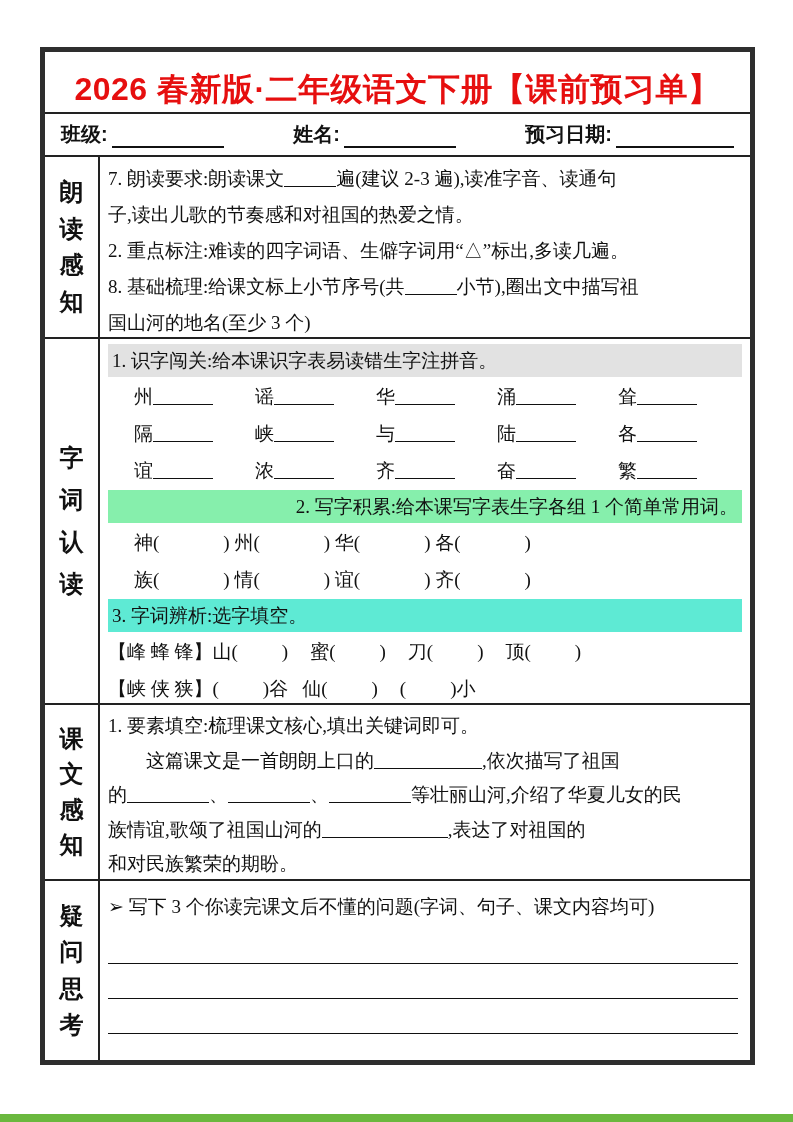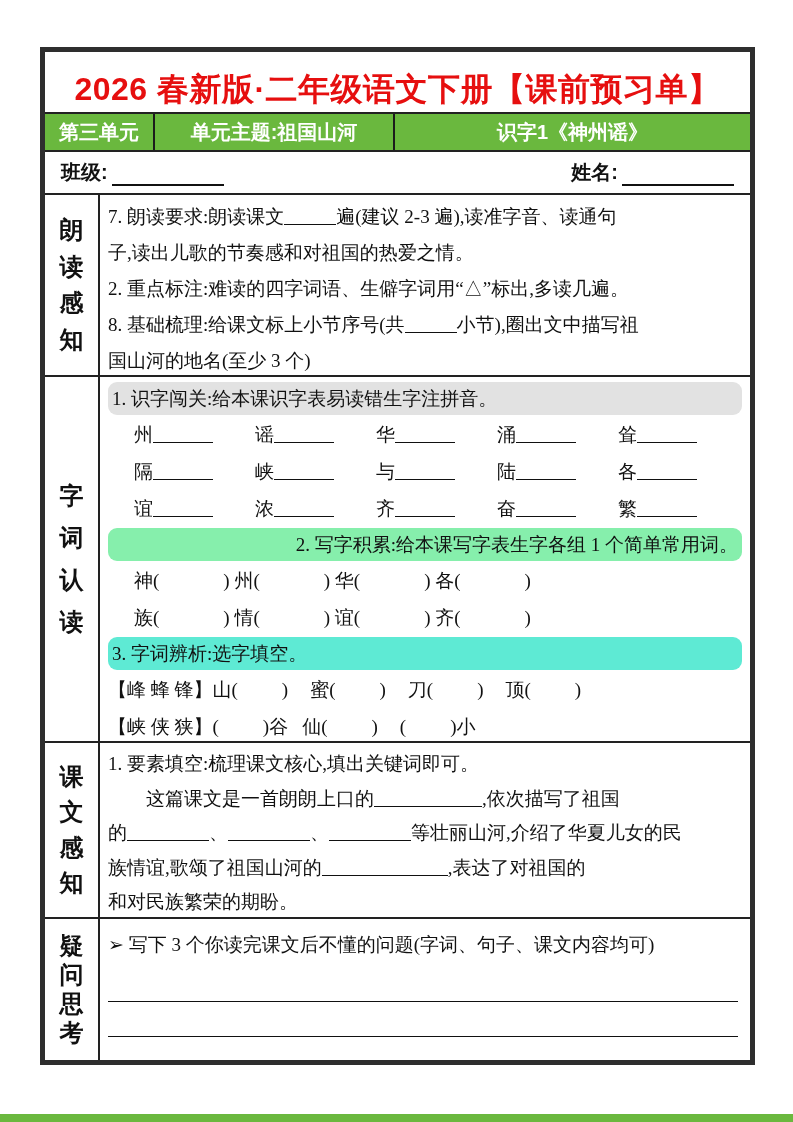--- a/index.html
+++ b/index.html
@@ -35,52 +35,51 @@
   .v-label{width:55px;flex:0 0 55px;border-right:2px solid #222;display:flex;flex-direction:column;
            align-items:center;font-family:"Liberation Sans",sans-serif;font-weight:bold;font-size:24px;
            line-height:1;box-sizing:border-box;}
   .sec-0 .v-label,.sec-2 .v-label,.sec-3 .v-label{justify-content:space-evenly;padding:10px 0;}
   .sec-1 .v-label{justify-content:center;gap:18px;}
   .sec-content{flex:1;padding:4px 8px 0 8px;font-size:19px;overflow:hidden;}
   .line{white-space:nowrap;line-height:37px;}
   .sec-0 .line{line-height:36px;}
   .sec-2 .line{line-height:34.5px;}
   .sec-3 .line{line-height:44px;}
-  .line.hl{background:#e2e2e2;line-height:27px;padding:3px 4px;margin:1px 0;border-radius:9px;}
+  .line.hl{background:#e2e2e2;line-height:27px;padding:3px 4px;margin:1px 0;}
   .line.indent{text-indent:0;padding-left:38px;}
   .blank{display:inline-block;height:2px;border-bottom:1.6px solid #111;vertical-align:-2px;}
   .gapx{display:inline-block;height:1px;}
   .rule-line{height:34px;border-bottom:1.6px solid #111;margin-right:4px;}
   
   #bottom-strip{position:absolute;left:0;top:1114px;width:793px;height:8px;}
 </style>
 </head>
 <body>
 
 <div id="page">
   <div id="sheet">
 
     <div class="title-row">
       <h1 style="color: rgb(230, 15, 15);">2026 春新版·二年级语文下册【课前预习单】</h1>
     </div>
 
-    <div class="unit-bar" style="background: rgb(106, 184, 62);">
-      <div class="unit-cell c1">第三单元</div>
-      <div class="unit-cell c2">单元主题:祖国山河</div>
-      <div class="unit-cell c3">识字1《神州谣》</div>
-    </div>
 
     <div class="info-row">
       <span class="info-group">
         <span>班级:</span>
         <span class="info-blank" style="width:112px"></span>
       </span>
       <span class="info-group">
         <span>姓名:</span>
         <span class="info-blank" style="width:112px"></span>
+      </span>
+      <span class="info-group">
+        <span>预习日期:</span>
+        <span class="info-blank" style="width:118px"></span>
       </span>
     </div>
 
     <div class="section-row sec-0">
       <div class="v-label">
           <span>朗</span>
           <span>读</span>
           <span>感</span>
           <span>知</span>
         </div>

